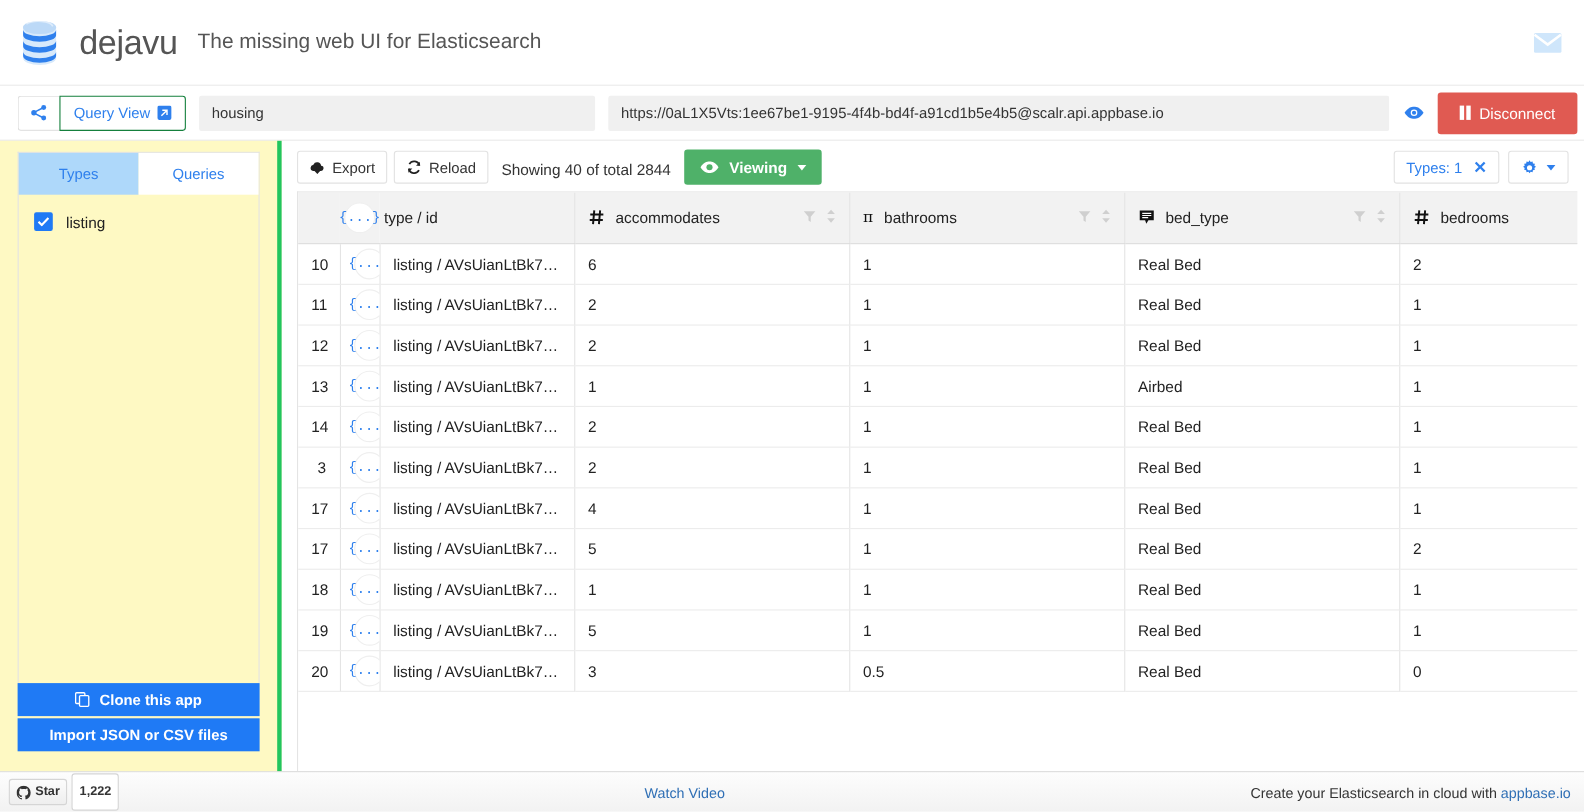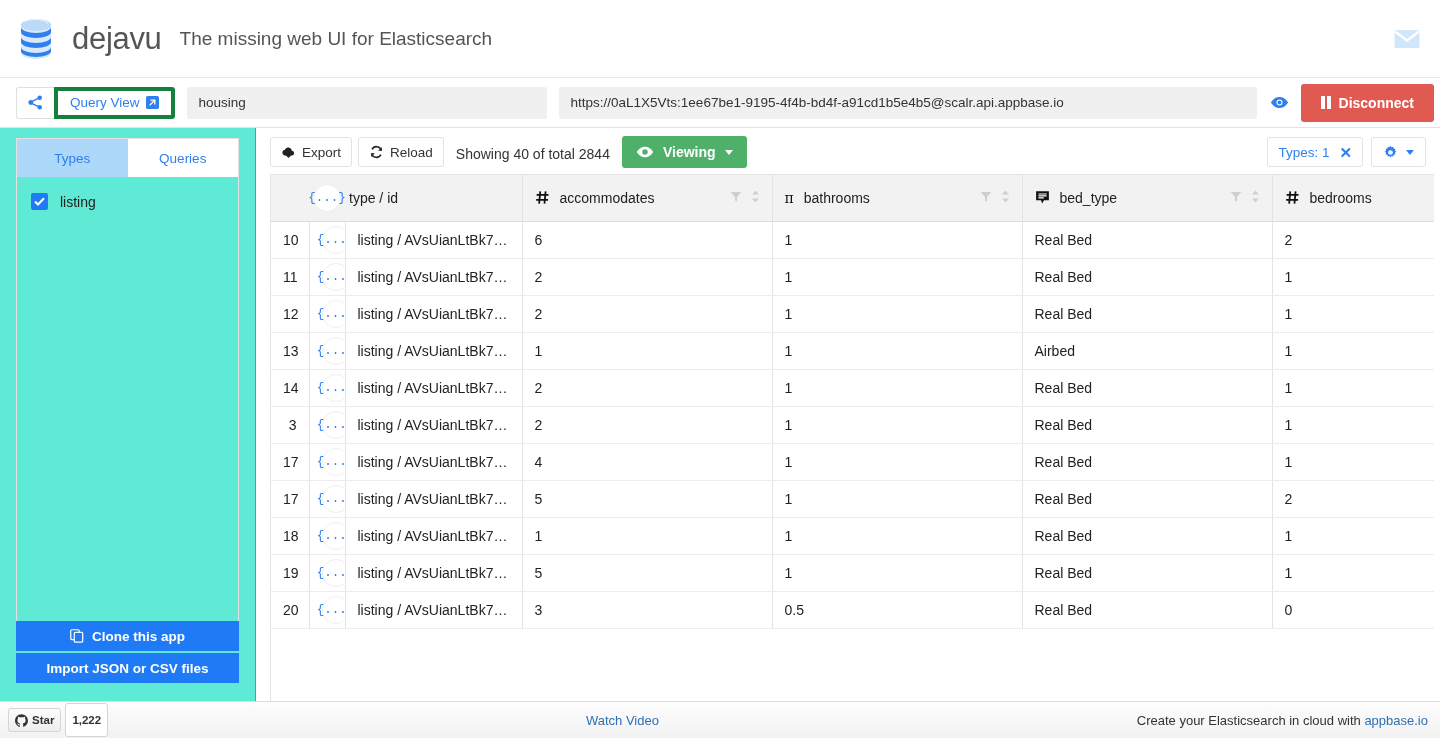--- a/index.html
+++ b/index.html
@@ -65,21 +65,21 @@
     width: 38px; height: 32px;
     border: 1px solid #e0e0e0;
     border-right: none;
     background: #fff;
     display: flex; align-items: center; justify-content: center;
     cursor: pointer;
     border-radius: 3px 0 0 3px;
   }
   .queryview-btn {
     height: 32px;
-    border: 4px solid #15803d;
+    border: 1px solid #15803d;
     background: #fff;
     color: #2f80ed;
     font-size: 13.5px;
     display: flex; align-items: center; gap: 6px;
     padding: 0 12px;
     cursor: pointer;
     border-radius: 0 3px 3px 0;
   }
   .appname-field {
     height: 32px;
@@ -109,21 +109,21 @@
     width: 44px; height: 32px;
     background: #fff;
     display: flex; align-items: center; justify-content: center;
     cursor: pointer;
   }
   .disconnect-btn {
     height: 38px;
     background: #e05a52;
     color: #fff;
     font-size: 14px;
-    font-weight: bold;
+    font-weight: normal;
     display: flex; align-items: center; justify-content: center;
     gap: 8px;
     padding: 0 20px;
     cursor: pointer;
     border: none;
     border-radius: 3px;
     margin-right: 6px;
     font-family: "Liberation Sans", sans-serif;
   }
   .pause-ico { display: inline-flex; gap: 2.5px; }
@@ -134,22 +134,22 @@
     flex: 1 1 auto;
     display: flex;
     min-height: 0;
     background: #fafafa;
   }
 
   
   .sidebar {
     flex: 0 0 256px;
     width: 256px;
-    border-right: 1px solid #22c55e;
-    background: #5eead4;
+    border-right: 4px solid #22c55e;
+    background: #fef9c3;
     display: flex;
     flex-direction: column;
     position: relative;
     padding: 10px 16px 16px 16px;
   }
   .sb-inner {
     border: 1px solid #e3e3e3;
     border-bottom: none;
     flex: 1 1 auto;
     display: flex;

